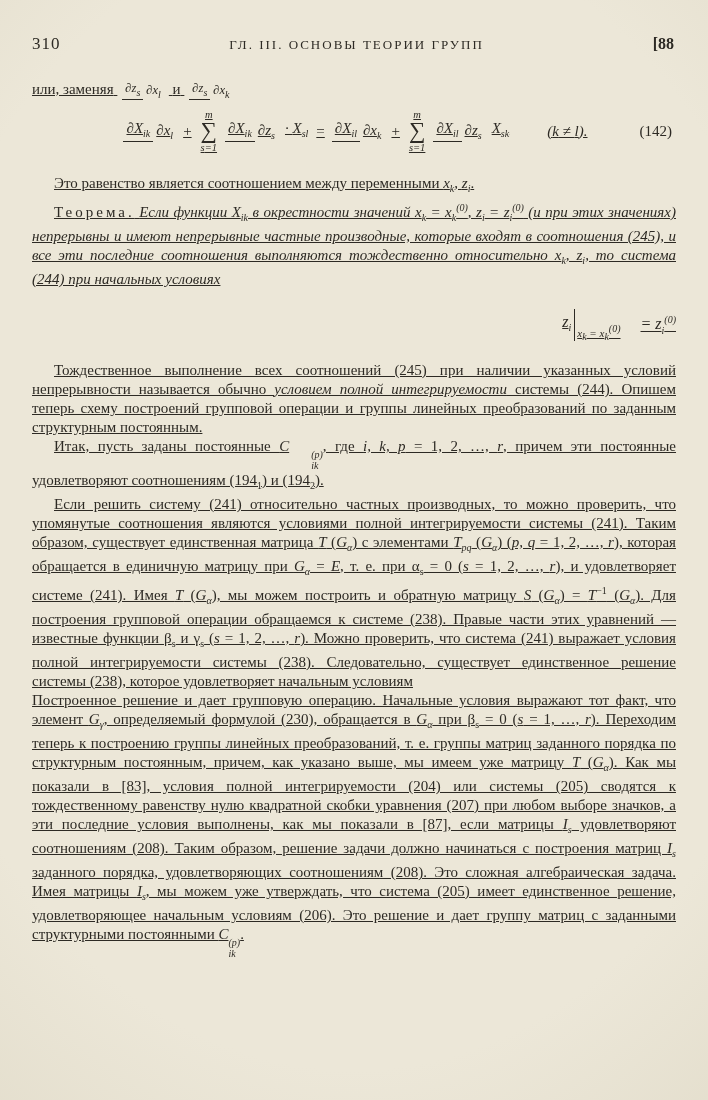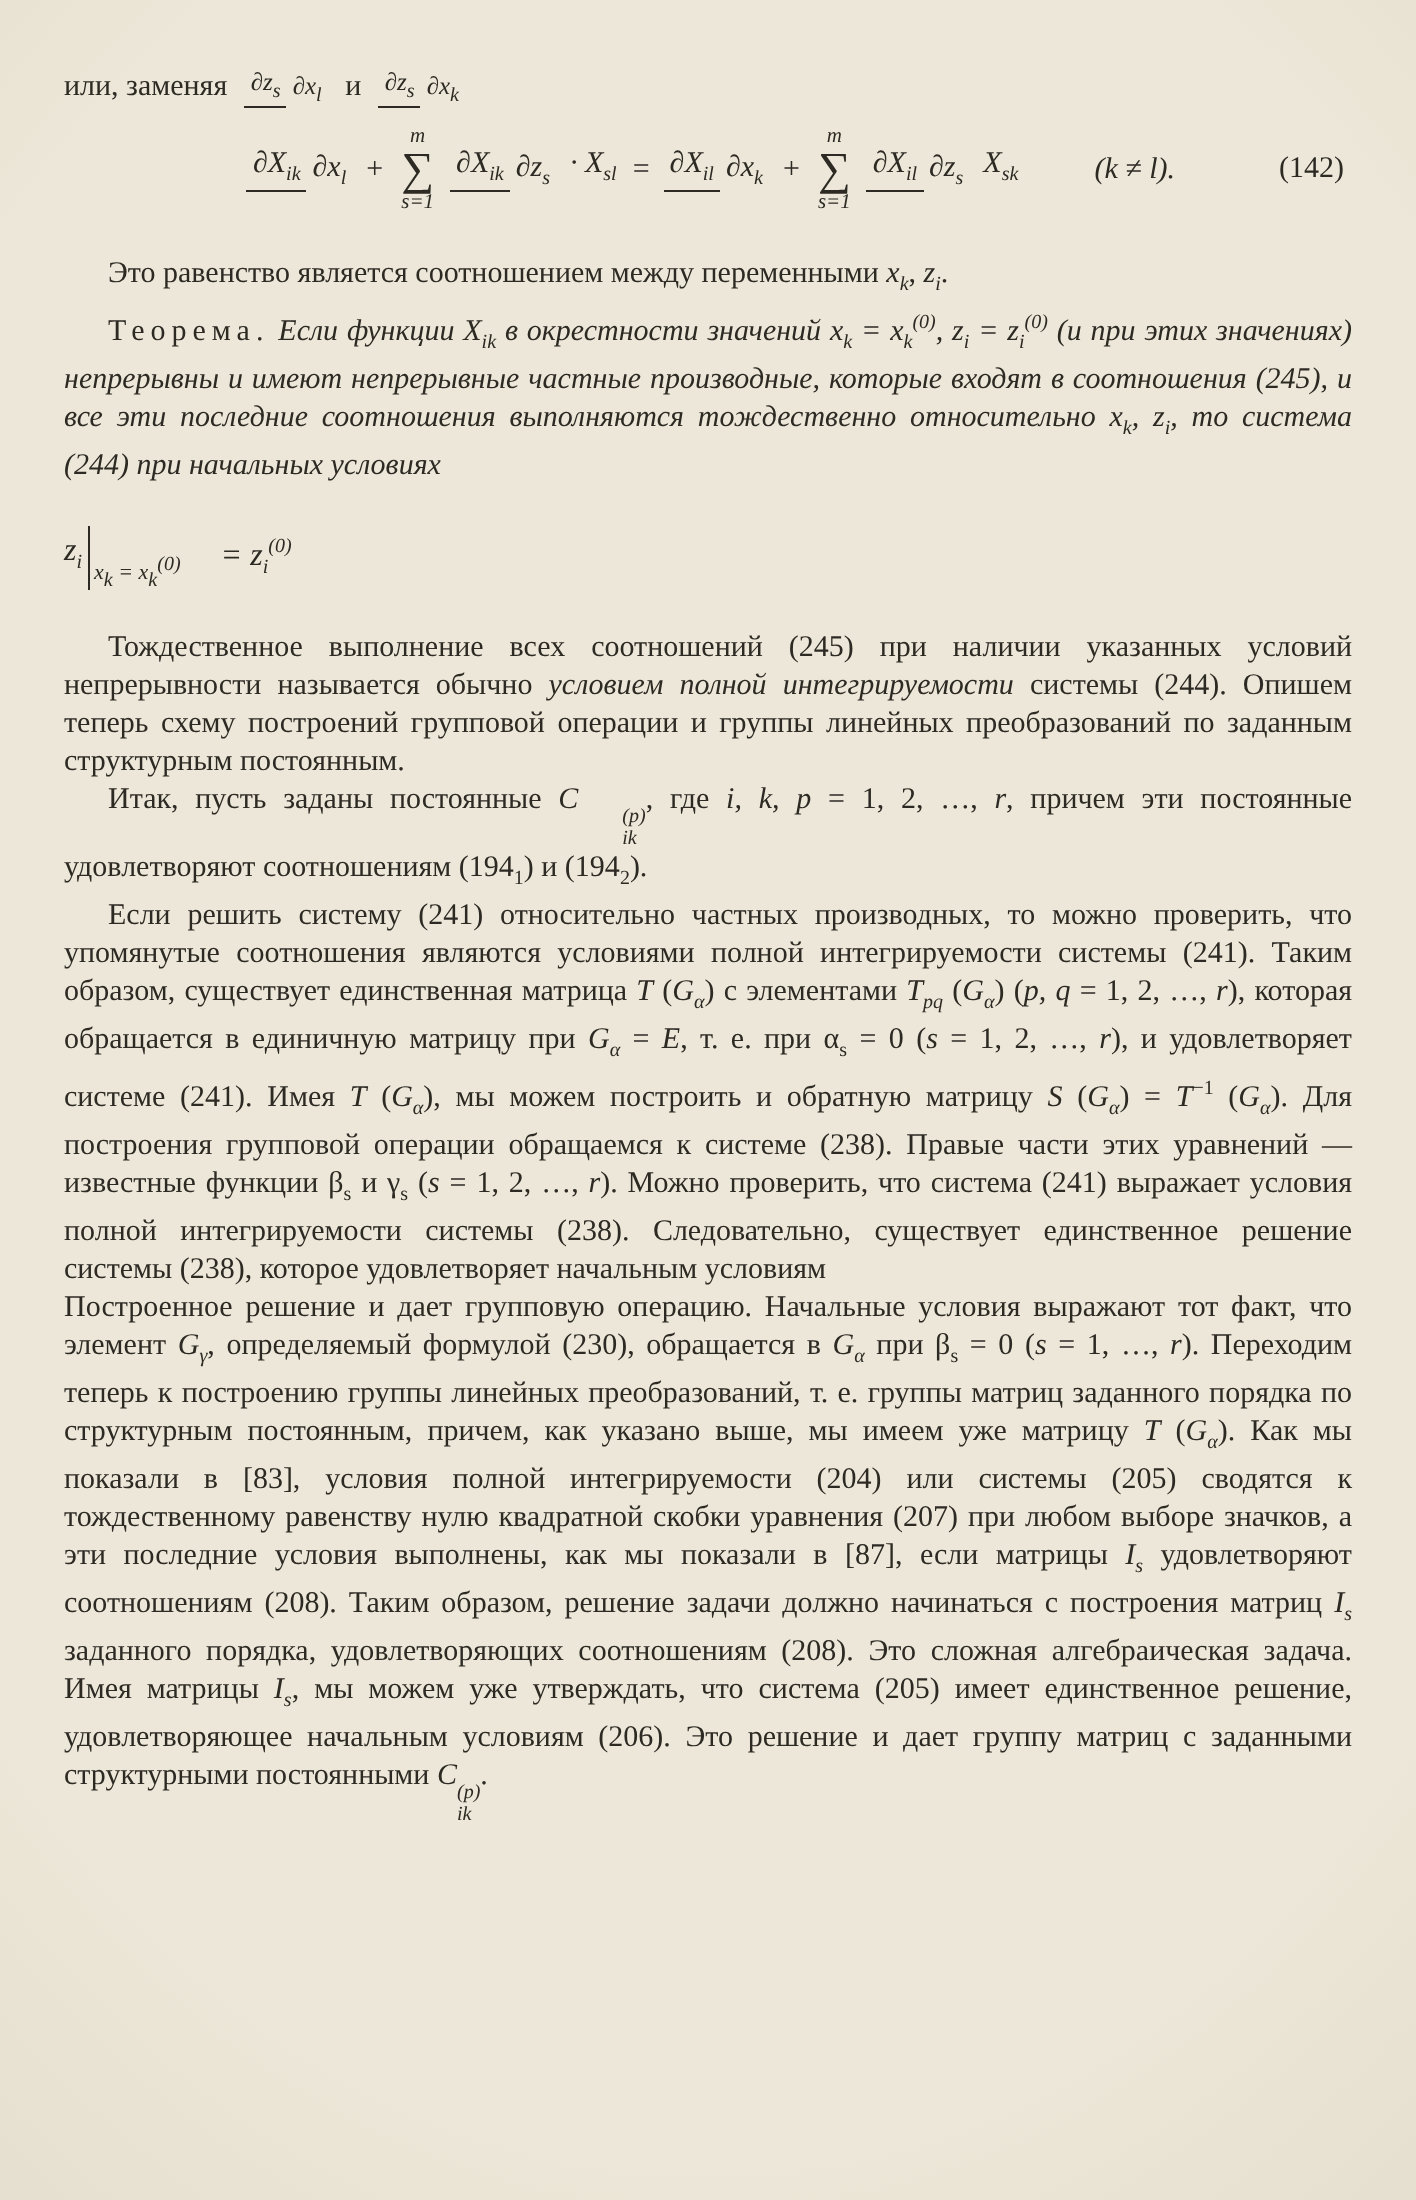--- a/index.html
+++ b/index.html
@@ -20,21 +20,21 @@
   
   .page-header {
     display:flex; align-items:baseline;
     margin:0 2px 26px 0;
   }
   .page-num { font-size:17px; letter-spacing:1px; }
   .chapter  { flex:1; text-align:center; font-size:13px; letter-spacing:2px; }
   .section  { font-size:16px; font-weight:bold; }
 
   
-  .text-body { font-size:15px; line-height:19px; text-align:justify; }
+  .text-body { font-size:15px; line-height:19px; text-align:justify;text-decoration:underline; }
   .para { margin:0; text-indent:22px; }
   .para.noindent { text-indent:0; }
   .intro-line { text-align:left; margin-bottom:4px; }
   i { font-style:italic; }
   sub { font-size:10px; }
   sup { font-size:10px; }
 
   .spaced { letter-spacing:3px; }
   .theorem-body { font-style:italic; }
   .italic { font-style:italic; }
@@ -68,37 +68,42 @@
     margin:4px 0 16px; min-height:54px; font-size:15px; text-align:left;
   }
   .eq-main { display:inline-flex; align-items:center; }
   .op { margin:0 4px; font-style:italic; }
   .op.upright { font-style:normal; }
   .eq-cond { margin-left:34px; font-style:italic; }
   .eq-number { position:absolute; right:4px; top:50%; transform:translateY(-50%); }
 
   
   .equation-center {
-    display:flex; justify-content:flex-start; align-items:center;
+    display:flex; justify-content:flex-end; align-items:center;
     margin:14px 0; min-height:44px; text-align:left;
   }
   .eval { display:inline-flex; align-items:center; font-size:16px; }
   .eval-lhs { font-style:italic; }
   .eval-bar { width:1px; height:32px; background:#2d2a24; margin-left:3px; }
   .eval-sub {
     font-size:11px; font-style:italic; align-self:flex-end;
     margin:0 4px 0 2px; transform:translateY(5px);
   }
   .eval-rhs { font-style:italic; margin-left:16px; }
 </style>
 </head>
 <body>
 
 <div class="page">
 
+  <header class="page-header">
+    <span class="page-num">310</span>
+    <span class="chapter">ГЛ. III. ОСНОВЫ ТЕОРИИ ГРУПП</span>
+    <span class="section">[88</span>
+  </header>
 
   <main class="text-body">
 
     <p class="para noindent intro-line">
       <span>или, заменяя</span>
       <span class="frac inline">
           <span class="num">∂z<sub>s</sub></span>
           <span class="den">∂x<sub>l</sub></span>
         </span>
       <span>и</span>

